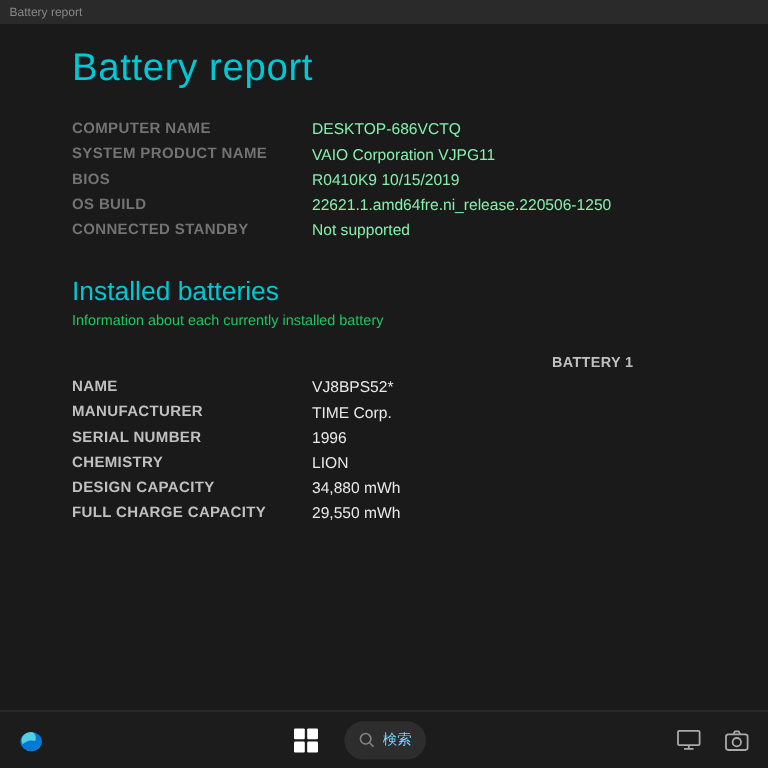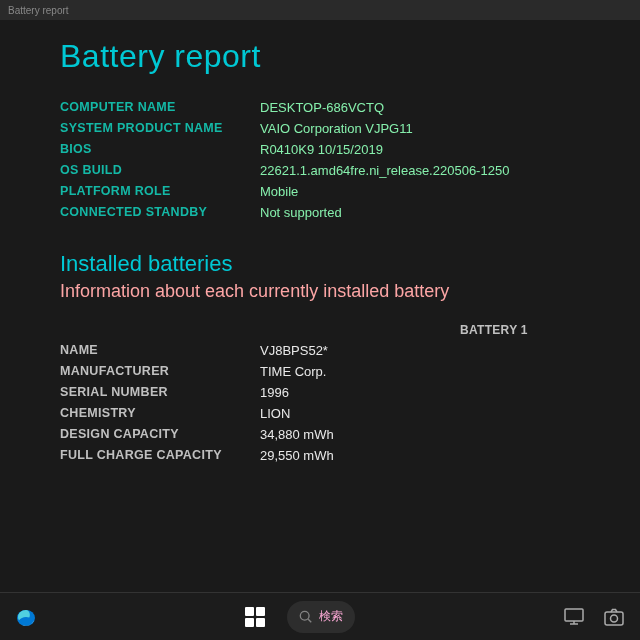--- a/index.html
+++ b/index.html
@@ -33,21 +33,21 @@
       margin-bottom: 28px;
     }
 
     .info-table tr td {
       padding: 3px 0;
       vertical-align: top;
       font-size: 13px;
     }
 
     .info-table tr td:first-child {
-      color: #14b8a6;
+      color: #737373;
       font-weight: 600;
       width: 200px;
       letter-spacing: 0.3px;
       font-size: 12.5px;
     }
 
     .info-table tr td:last-child {
       color: #86efac;
       font-size: 13px;
     }
@@ -58,22 +58,22 @@
     }
 
     .section-title {
       font-size: 22px;
       color: #00c8d4;
       font-weight: 400;
       margin-bottom: 4px;
     }
 
     .section-subtitle {
-      font-size: 18px;
-      color: #fca5a5;
+      font-size: 12px;
+      color: #22c55e;
       margin-bottom: 18px;
     }
 
     .battery-table {
       width: 100%;
       border-collapse: collapse;
     }
 
     .battery-table th {
       text-align: left;
@@ -143,21 +143,21 @@
 
     .search-icon-svg {
       width: 14px;
       height: 14px;
       margin-right: 6px;
       opacity: 0.7;
     }
 
     .search-text {
       font-size: 12px;
-      color: #f9a8d4;
+      color: #7dd3fc;
     }
 
     .taskbar-right {
       display: flex;
       align-items: center;
       gap: 8px;
       margin-left: auto;
     }
 
     .taskbar-icon-box {
@@ -202,24 +202,20 @@
       <td>SYSTEM PRODUCT NAME</td>
       <td>VAIO Corporation VJPG11</td>
     </tr>
     <tr>
       <td>BIOS</td>
       <td>R0410K9 10/15/2019</td>
     </tr>
     <tr>
       <td>OS BUILD</td>
       <td>22621.1.amd64fre.ni_release.220506-1250</td>
-    </tr>
-    <tr>
-      <td>PLATFORM ROLE</td>
-      <td>Mobile</td>
     </tr>
     <tr>
       <td>CONNECTED STANDBY</td>
       <td>Not supported</td>
     </tr>
   </tbody>
     </table>
 
   <h2 class="section-title">Installed batteries</h2>
   <p class="section-subtitle">Information about each currently installed battery</p>

